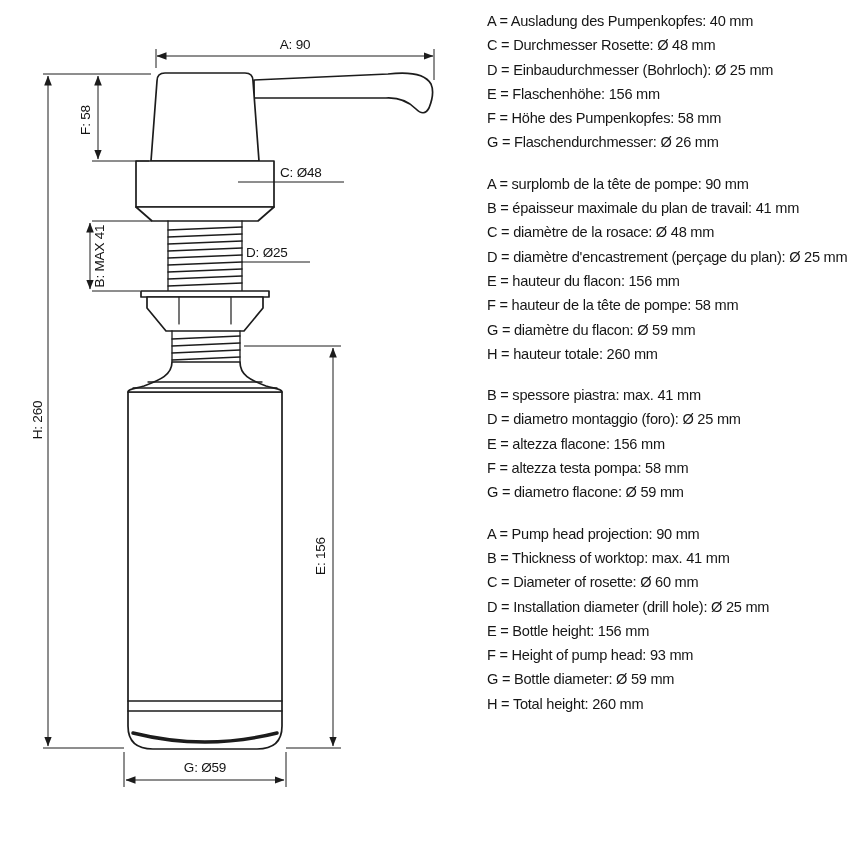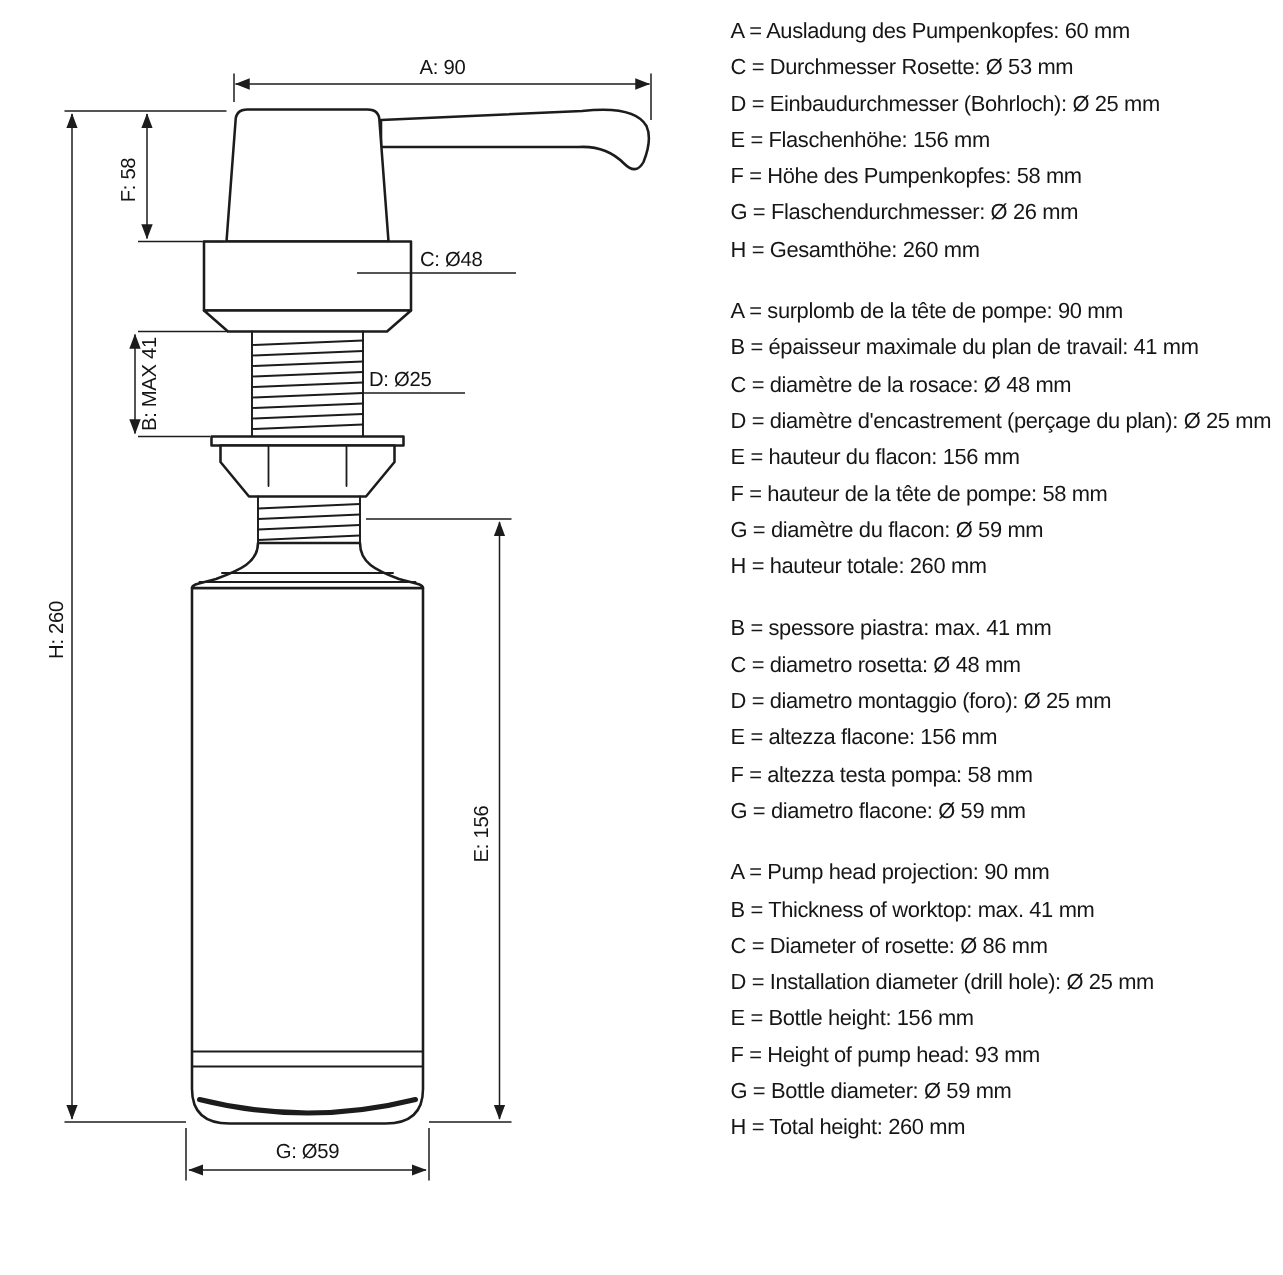--- a/index.html
+++ b/index.html
@@ -116,49 +116,47 @@
     <text x="280" y="177" text-anchor="start">C: Ø48</text>
     <text x="246" y="257" text-anchor="start">D: Ø25</text>
     <text x="325" y="556" text-anchor="middle" transform="rotate(-90 325 556)">E: 156</text>
     <text x="205" y="772" text-anchor="middle">G: Ø59</text>
   </g>
 </svg>
 </div>
 
 <div class="legend">
   <div class="legend-block">
-    <div>A = Ausladung des Pumpenkopfes: 60 mm</div>
-    <div>C = Durchmesser Rosette: Ø 53 mm</div>
+    <div>A = Ausladung des Pumpenkopfes: 40 mm</div>
+    <div>C = Durchmesser Rosette: Ø 48 mm</div>
     <div>D = Einbaudurchmesser (Bohrloch): Ø 25 mm</div>
     <div>E = Flaschenhöhe: 156 mm</div>
     <div>F = Höhe des Pumpenkopfes: 58 mm</div>
     <div>G = Flaschendurchmesser: Ø 26 mm</div>
-    <div>H = Gesamthöhe: 260 mm</div>
   </div>
   <div class="legend-block">
     <div>A = surplomb de la tête de pompe: 90 mm</div>
     <div>B = épaisseur maximale du plan de travail: 41 mm</div>
     <div>C = diamètre de la rosace: Ø 48 mm</div>
     <div>D = diamètre d'encastrement (perçage du plan): Ø 25 mm</div>
     <div>E = hauteur du flacon: 156 mm</div>
     <div>F = hauteur de la tête de pompe: 58 mm</div>
     <div>G = diamètre du flacon: Ø 59 mm</div>
     <div>H = hauteur totale: 260 mm</div>
   </div>
   <div class="legend-block">
     <div>B = spessore piastra: max. 41 mm</div>
-    <div>C = diametro rosetta: Ø 48 mm</div>
     <div>D = diametro montaggio (foro): Ø 25 mm</div>
     <div>E = altezza flacone: 156 mm</div>
     <div>F = altezza testa pompa: 58 mm</div>
     <div>G = diametro flacone: Ø 59 mm</div>
   </div>
   <div class="legend-block">
     <div>A = Pump head projection: 90 mm</div>
     <div>B = Thickness of worktop: max. 41 mm</div>
-    <div>C = Diameter of rosette: Ø 86 mm</div>
+    <div>C = Diameter of rosette: Ø 60 mm</div>
     <div>D = Installation diameter (drill hole): Ø 25 mm</div>
     <div>E = Bottle height: 156 mm</div>
     <div>F = Height of pump head: 93 mm</div>
     <div>G = Bottle diameter: Ø 59 mm</div>
     <div>H = Total height: 260 mm</div>
   </div>
 </div>
 
 </body></html>

